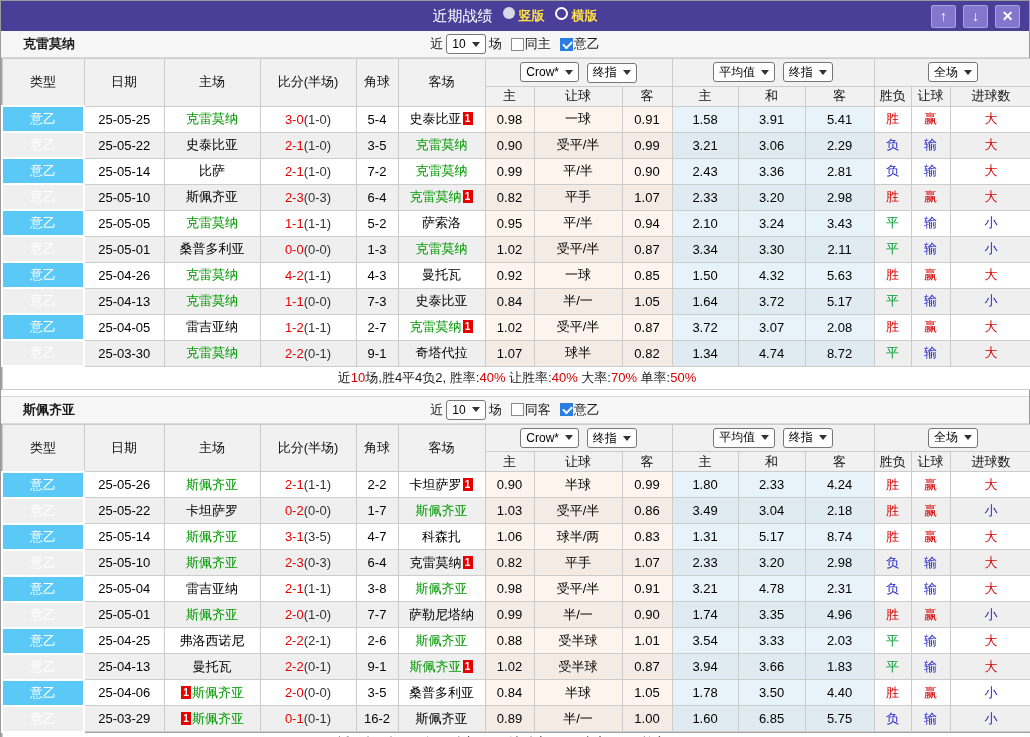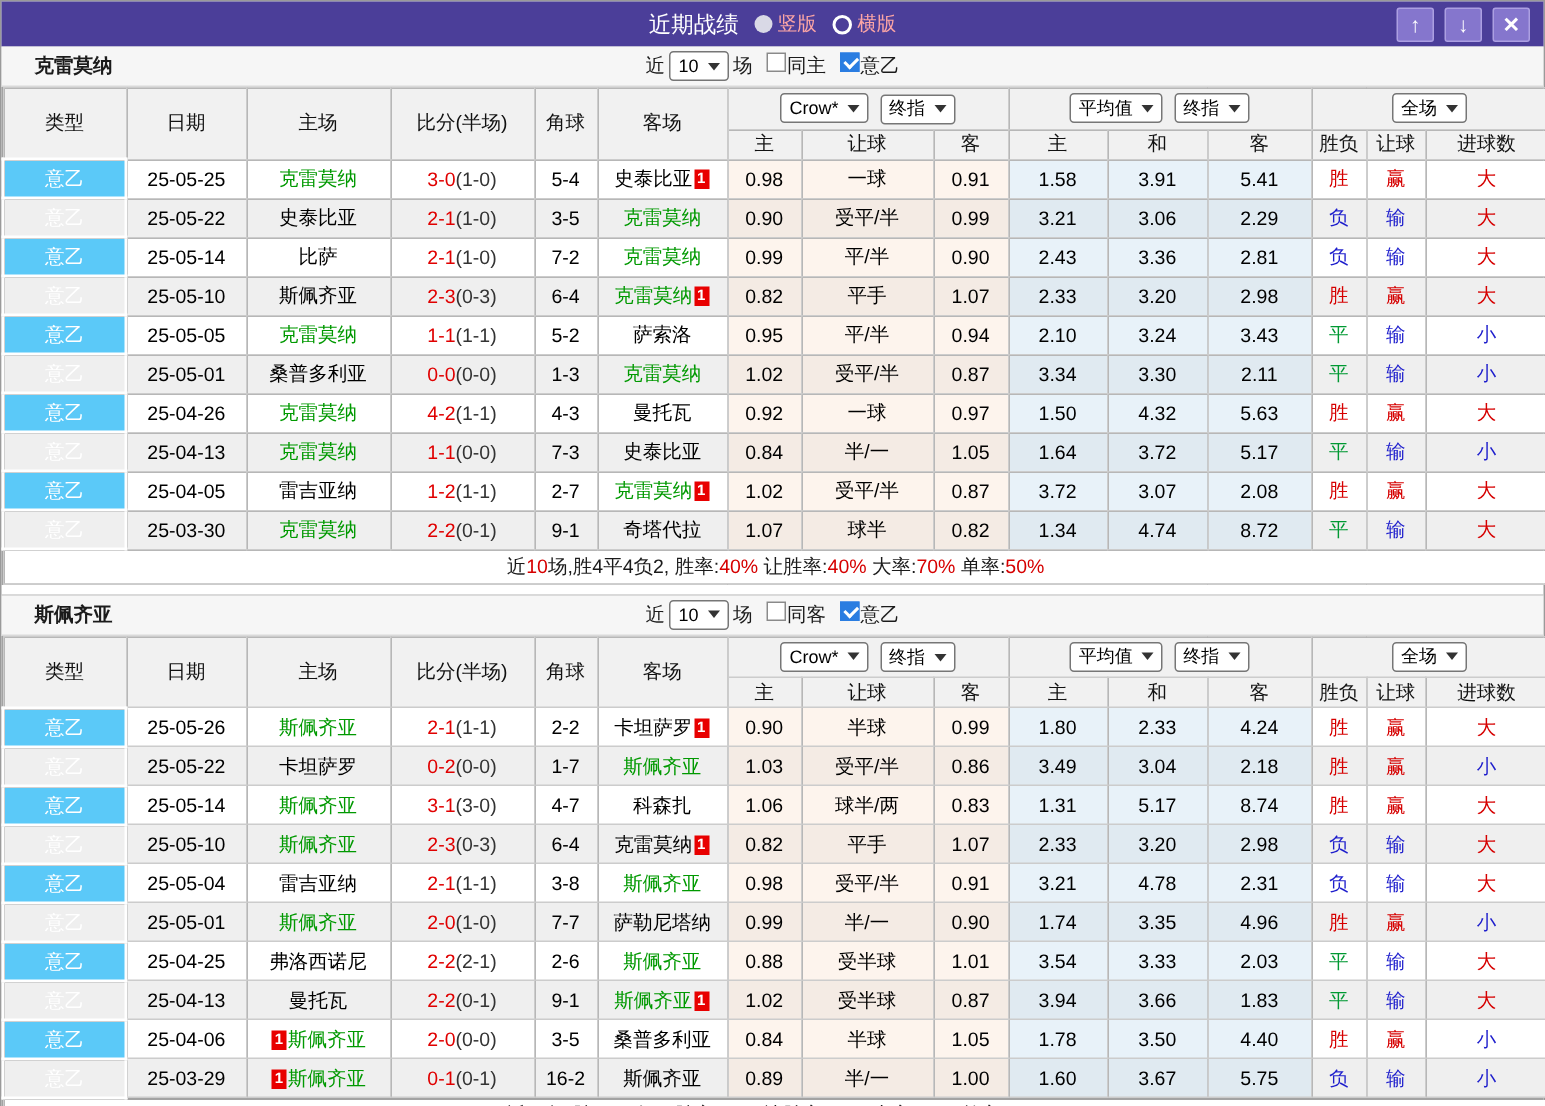--- a/index.html
+++ b/index.html
@@ -3,34 +3,34 @@
 <meta charset="utf-8">
 <style>
   * { box-sizing: border-box; }
   body { margin:0; background:#fff; font-family:"Liberation Sans", sans-serif; }
   .window { width:1030px; border:1px solid #9a9a9a; background:#fff; }
 
   
   .titlebar { height:30px; background:#4b3e99; position:relative; display:flex; align-items:center; }
   .title-center { position:absolute; left:0; right:0; display:flex; justify-content:center; align-items:center; gap:10px; color:#fff; }
   .title { font-weight:normal; font-size:15px; }
-  .radio-lab { display:inline-flex; align-items:center; gap:4px; font-size:13px; cursor:pointer; color:#fca5a5; }
+  .radio-lab { display:inline-flex; gap:4px; font-size:13px; cursor:pointer; color:#fde047;font-weight:bold; }
   .radio { width:12px; height:12px; border-radius:50%; display:inline-block; }
   .radio.sel { background:#d9d9e6; }
   .radio.unsel { background:transparent; border:2px solid #fff; width:13px; height:13px; }
   .win-btns { margin-left:auto; display:flex; gap:7px; padding-right:9px; z-index:2; }
   .win-btn { width:25px; height:23px; background:#8576cd; border:1px solid #ac9fe2; border-radius:2px; color:#fff; font-size:14px; font-weight:bold; line-height:20px; text-align:center; padding:0; cursor:pointer; }
 
   
   .ctrl-row { height:27px; background:#f6f6f6; border-bottom:1px solid #d9d9d9; position:relative; display:flex; align-items:center; }
   .team-name { position:absolute; left:22px; font-weight:bold; font-size:13px; color:#1b1b1b; }
   .ctrl-center { margin:0 auto; display:flex; align-items:center; gap:3px; font-size:13px; color:#1b1b1b; }
   .sel-box { display:inline-flex; align-items:center; justify-content:space-between; gap:6px; background:#fff; border:1px solid #767676; border-radius:3px; height:20px; padding:0 5px; font-size:12px; color:#000; cursor:pointer; white-space:nowrap; }
   .caret { width:0; height:0; border-left:4px solid transparent; border-right:4px solid transparent; border-top:5px solid #333; }
-  .cb-lab { display:inline-flex; cursor:pointer; margin-left:6px; }
+  .cb-lab { display:inline-flex; align-items:center; cursor:pointer; margin-left:6px; }
   .cb { width:13px; height:13px; border:1px solid #8a8a8a; background:#fff; display:inline-block; margin-right:1px; position:relative; }
   .cb.on { background:#2a7de1; border-color:#2a7de1; }
   .cb.on::after { content:""; position:absolute; left:2px; top:2px; width:7px; height:4px; border-left:2px solid #fff; border-bottom:2px solid #fff; transform:rotate(-45deg); }
 
   
   table { border-collapse:collapse; table-layout:fixed; width:1030px; font-size:13px; }
   th, td { border:1px solid #ccc; text-align:center; padding:0; white-space:nowrap; overflow:hidden; }
   thead th { background:#f1f1f1; font-weight:normal; color:#111; }
   thead tr.grp-row th { height:23px; }
   thead tr.sub-row th { height:20px; }
@@ -267,21 +267,21 @@
             </tr>
             <tr>
               <td class="c-type">意乙</td>
               <td>25-04-26</td>
               <td><span class="t-team">克雷莫纳</span></td>
               <td><span class="score">4-2</span><span class="half">(1-1)</span></td>
               <td>4-3</td>
               <td><span>曼托瓦</span></td>
               <td class="crow">0.92</td>
               <td class="crow">一球</td>
-              <td class="crow">0.97</td>
+              <td class="crow">0.85</td>
               <td class="avg">1.50</td>
               <td class="avg">4.32</td>
               <td class="avg">5.63</td>
               <td class="t-red">胜</td>
               <td class="t-red">赢</td>
               <td class="t-red">大</td>
             </tr>
             <tr>
               <td class="c-type">意乙</td>
               <td>25-04-13</td>
@@ -459,21 +459,21 @@
               <td class="avg">3.04</td>
               <td class="avg">2.18</td>
               <td class="t-red">胜</td>
               <td class="t-red">赢</td>
               <td class="t-blue">小</td>
             </tr>
             <tr>
               <td class="c-type">意乙</td>
               <td>25-05-14</td>
               <td><span class="t-team">斯佩齐亚</span></td>
-              <td><span class="score">3-1</span><span class="half">(3-0)</span></td>
+              <td><span class="score">3-1</span><span class="half">(3-5)</span></td>
               <td>4-7</td>
               <td><span>科森扎</span></td>
               <td class="crow">1.06</td>
               <td class="crow">球半/两</td>
               <td class="crow">0.83</td>
               <td class="avg">1.31</td>
               <td class="avg">5.17</td>
               <td class="avg">8.74</td>
               <td class="t-red">胜</td>
               <td class="t-red">赢</td>
@@ -585,21 +585,21 @@
               <td class="c-type">意乙</td>
               <td>25-03-29</td>
               <td><span class="badge">1</span><span class="t-team">斯佩齐亚</span></td>
               <td><span class="score">0-1</span><span class="half">(0-1)</span></td>
               <td>16-2</td>
               <td><span>斯佩齐亚</span></td>
               <td class="crow">0.89</td>
               <td class="crow">半/一</td>
               <td class="crow">1.00</td>
               <td class="avg">1.60</td>
-              <td class="avg">3.67</td>
+              <td class="avg">6.85</td>
               <td class="avg">5.75</td>
               <td class="t-blue">负</td>
               <td class="t-blue">输</td>
               <td class="t-blue">小</td>
             </tr>
           </tbody>
       <tfoot>
         <tr>
           <td colspan="15"><span class="summary-text"><span>近</span><span class="t-red">10</span><span>场,胜5平2负3, 胜率:</span><span class="t-red">50%</span><span> 让胜率:</span><span class="t-red">50%</span><span> 大率:</span><span class="t-red">60%</span><span> 单率:</span><span class="t-red">40%</span></span></td>
         </tr>

